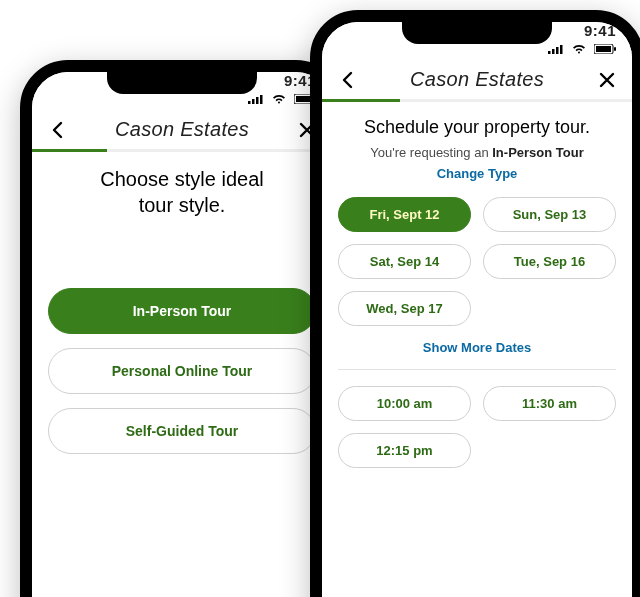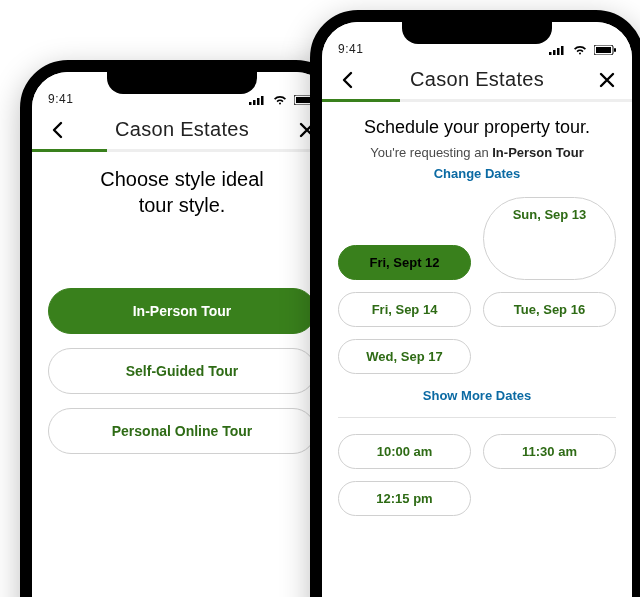--- a/index.html
+++ b/index.html
@@ -26,26 +26,26 @@
   .phone.back{ left:20px; top:60px; width:300px; height:620px; }
   .phone.front{ left:310px; top:10px; width:310px; height:680px; }
 
   .notch{
     position:absolute;top:-2px;left:50%;transform:translateX(-50%);
     width:150px;height:24px;background:#000;border-radius:0 0 16px 16px;z-index:5;
   }
   .screen{position:absolute;inset:0;background:#fff;overflow:hidden;}
 
   
-  .statusbar{height:34px;display:flex;align-items:flex-end;justify-content:space-between;padding:0 16px 2px 16px;font-size:12px;font-weight:400;}
+  .statusbar{height:34px;display:flex;align-items:flex-end;justify-content:space-between;padding:0 16px 2px 16px;font-size:15px;font-weight:700;flex-direction:column;}
   .statusbar .icons svg{display:inline-block;vertical-align:middle;margin-left:4px;}
   .sb-time{letter-spacing:.5px;}
 
   
-  .navhdr{display:flex;align-items:center;justify-content:space-between;padding:10px 14px 8px 14px;}
+  .navhdr{display:flex;align-items:center;justify-content:space-between;padding:10px 14px 8px 14px;font-style:italic;}
   .navhdr .title{font-size:20px;font-weight:500;letter-spacing:.3px;}
   .navhdr .ico{width:22px;display:flex;justify-content:center;cursor:pointer;}
   .progress{height:3px;background:#eee;}
   .progress .fill{height:100%;background:var(--green);}
 
   .content{padding:14px 16px 0 16px;}
 
   .h1{font-size:20px;font-weight:500;text-align:center;color:#000000;line-height:1.3;}
   .sub{font-size:13px;text-align:center;color:var(--muted);margin-top:6px;}
   .sub b{font-weight:700;color:#222;}
@@ -61,21 +61,21 @@
   }
   .pill.big{padding:14px 10px;font-size:14px;color:var(--green-dark);margin-top:14px;}
   .pill.big.selected{background:var(--green);border-color:var(--green);color:#fff;}
 
   .grid2{display:grid;grid-template-columns:1fr 1fr;gap:12px;margin-top:16px;}
   .chip{
     border:1px solid var(--border);border-radius:999px;text-align:center;
     font-size:13px;font-weight:700;color:var(--green-dark);
     padding:9px 4px;cursor:pointer;
   }
-  .chip.selected{background:var(--green);border-color:var(--green);color:#000000;margin-top:48px;}
+  .chip.selected{background:var(--green);border-color:var(--green);color:#fef9c3;}
 
   .hr{border:0;border-top:1px solid var(--light-border);margin:14px 0 10px 0;}
   .section-q{font-size:17px;color:#2b2b2b;margin:4px 0 4px 0;}
 
   
   .opts{margin-top:70px;}
 </style>
 </head>
 <body>
 
@@ -119,22 +119,22 @@
       <div class="progress">
         <div class="fill" style="width:25%"></div>
       </div>
       <div class="content">
         <div class="h1">
           <span>Choose style ideal</span><br>
           <span>tour style.</span>
         </div>
         <div class="opts">
           <div class="pill big selected">In-Person Tour</div>
+          <div class="pill big">Personal Online Tour</div>
           <div class="pill big">Self-Guided Tour</div>
-          <div class="pill big">Personal Online Tour</div>
         </div>
       </div>
     </div>
   </div>
 
   <div class="phone front">
     <div class="notch"></div>
     <div class="screen">
       <div class="statusbar">
         <span class="sb-time">9:41</span>
@@ -169,26 +169,26 @@
         </span>
       </div>
       <div class="progress">
         <div class="fill" style="width:25%"></div>
       </div>
       <div class="content">
         <div class="h1" style="font-size:18px;">Schedule your property tour.</div>
         <div class="sub">
           <span>You're requesting an </span><b>In-Person Tour</b>
         </div>
-        <div class="link">Change Dates</div>
+        <div class="link">Change Type</div>
 
         <div class="grid2">
           <div class="chip selected">Fri, Sept 12</div>
           <div class="chip">Sun, Sep 13</div>
-          <div class="chip">Fri, Sep 14</div>
+          <div class="chip">Sat, Sep 14</div>
           <div class="chip">Tue, Sep 16</div>
           <div class="chip">Wed, Sep 17</div>
         </div>
 
         <div class="link" style="margin-top:14px;">Show More Dates</div>
 
         <hr class="hr">
 
 
         <div class="grid2">

